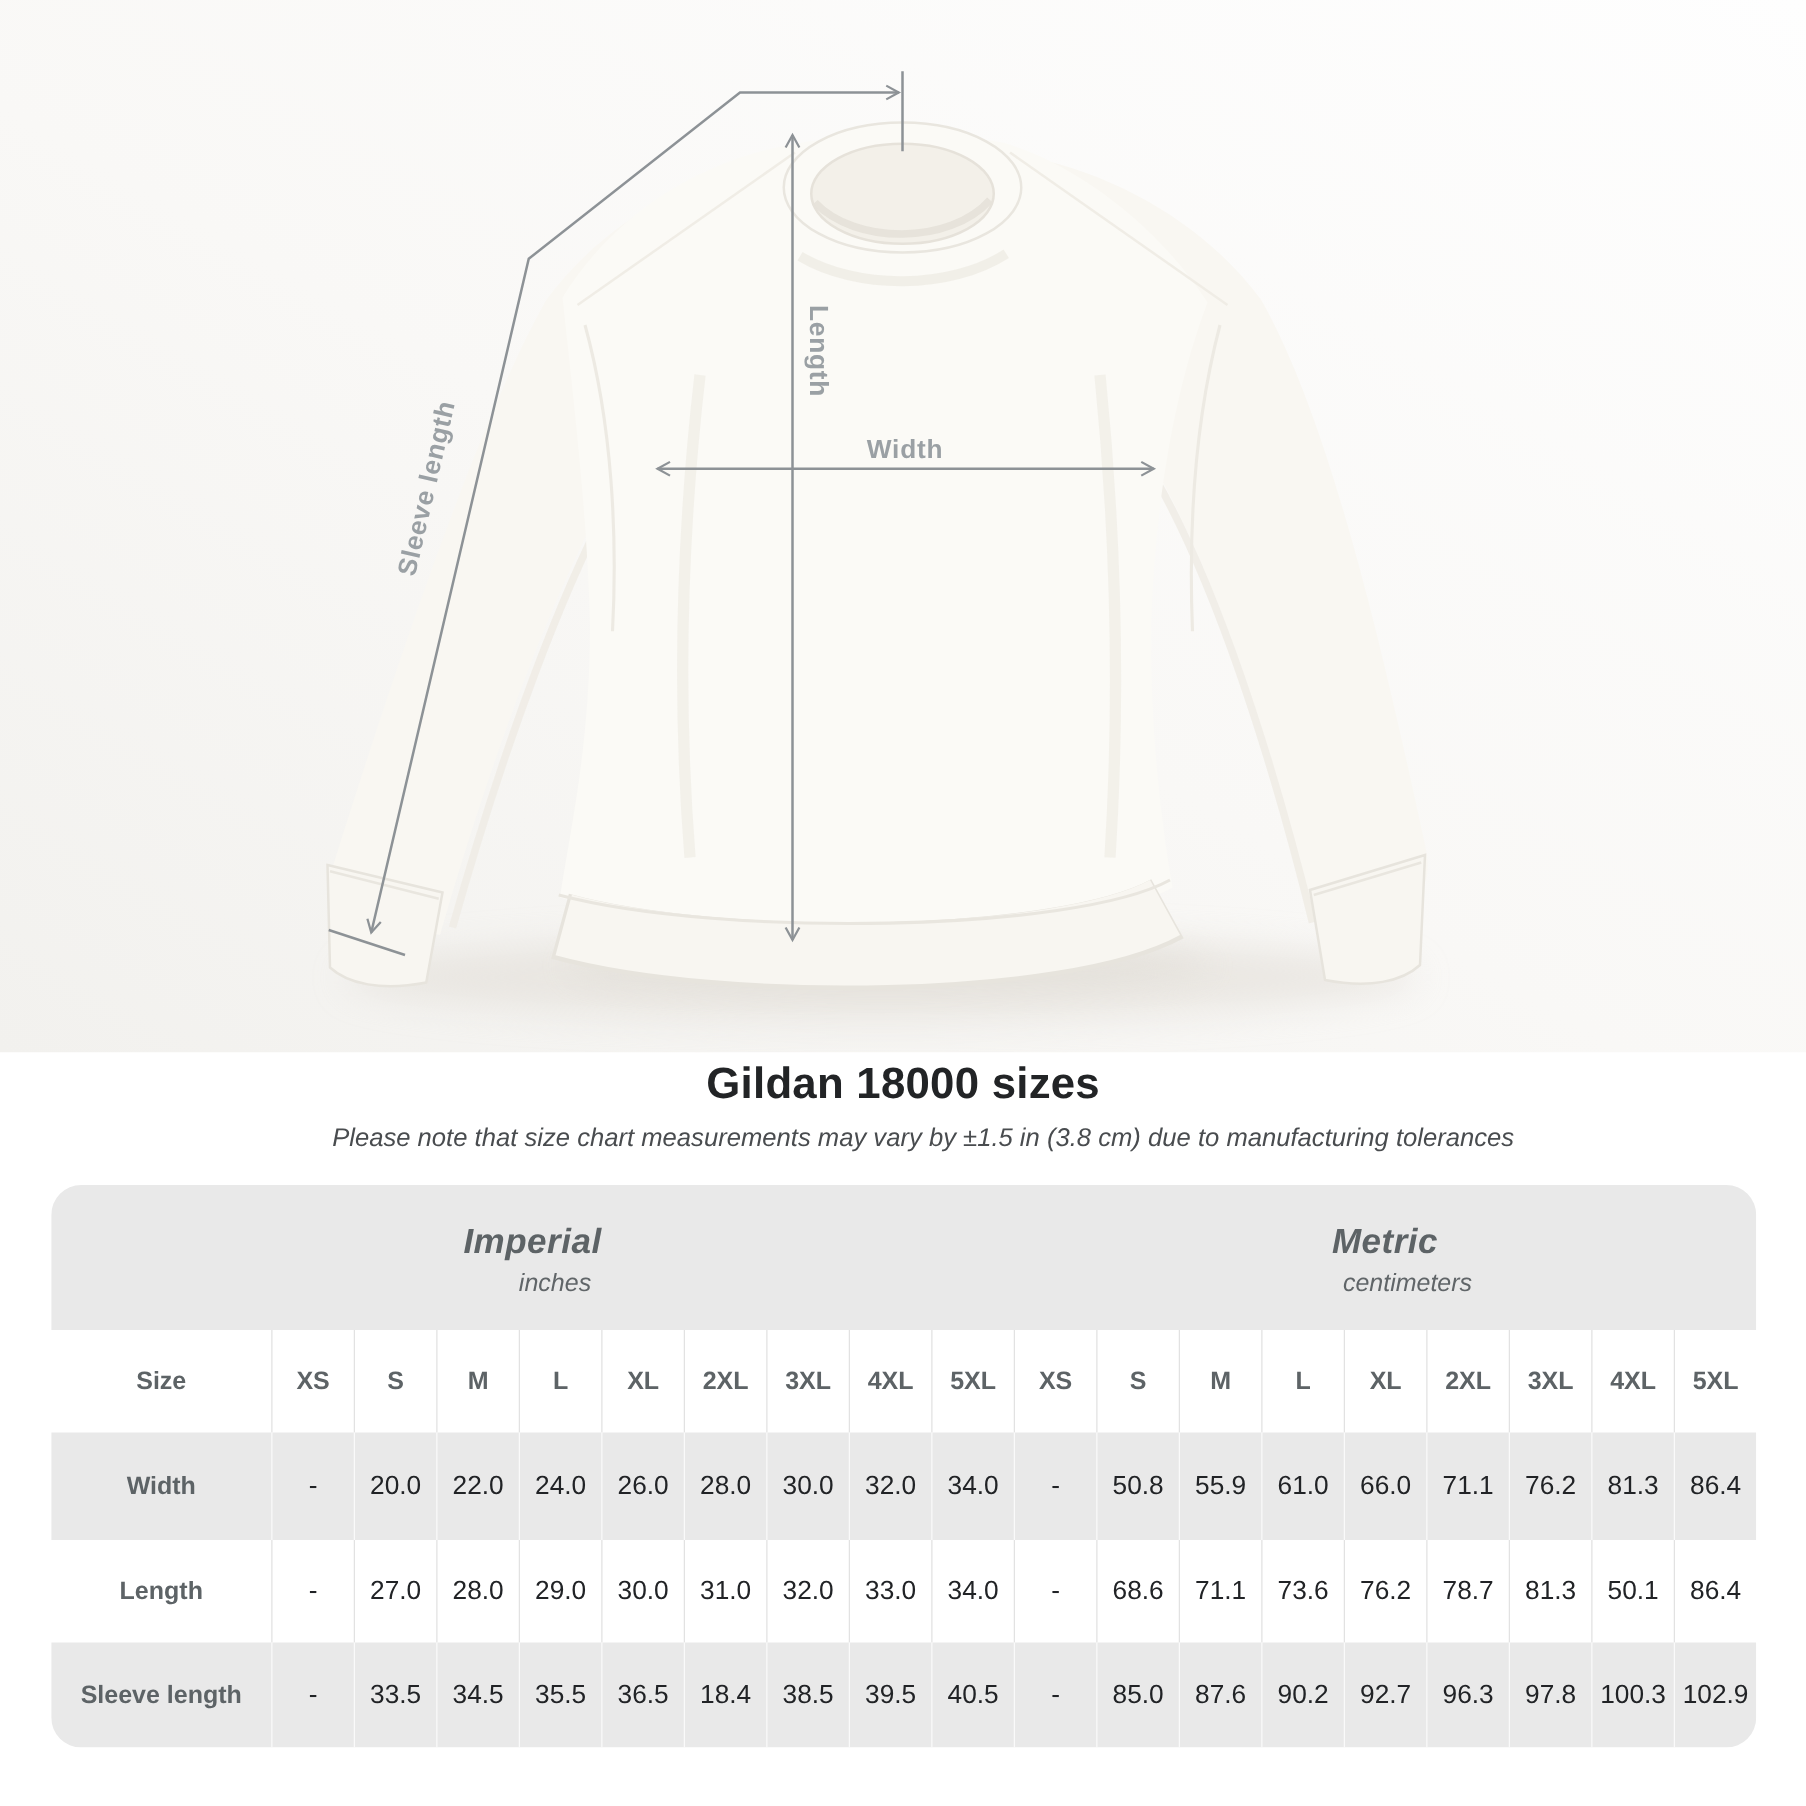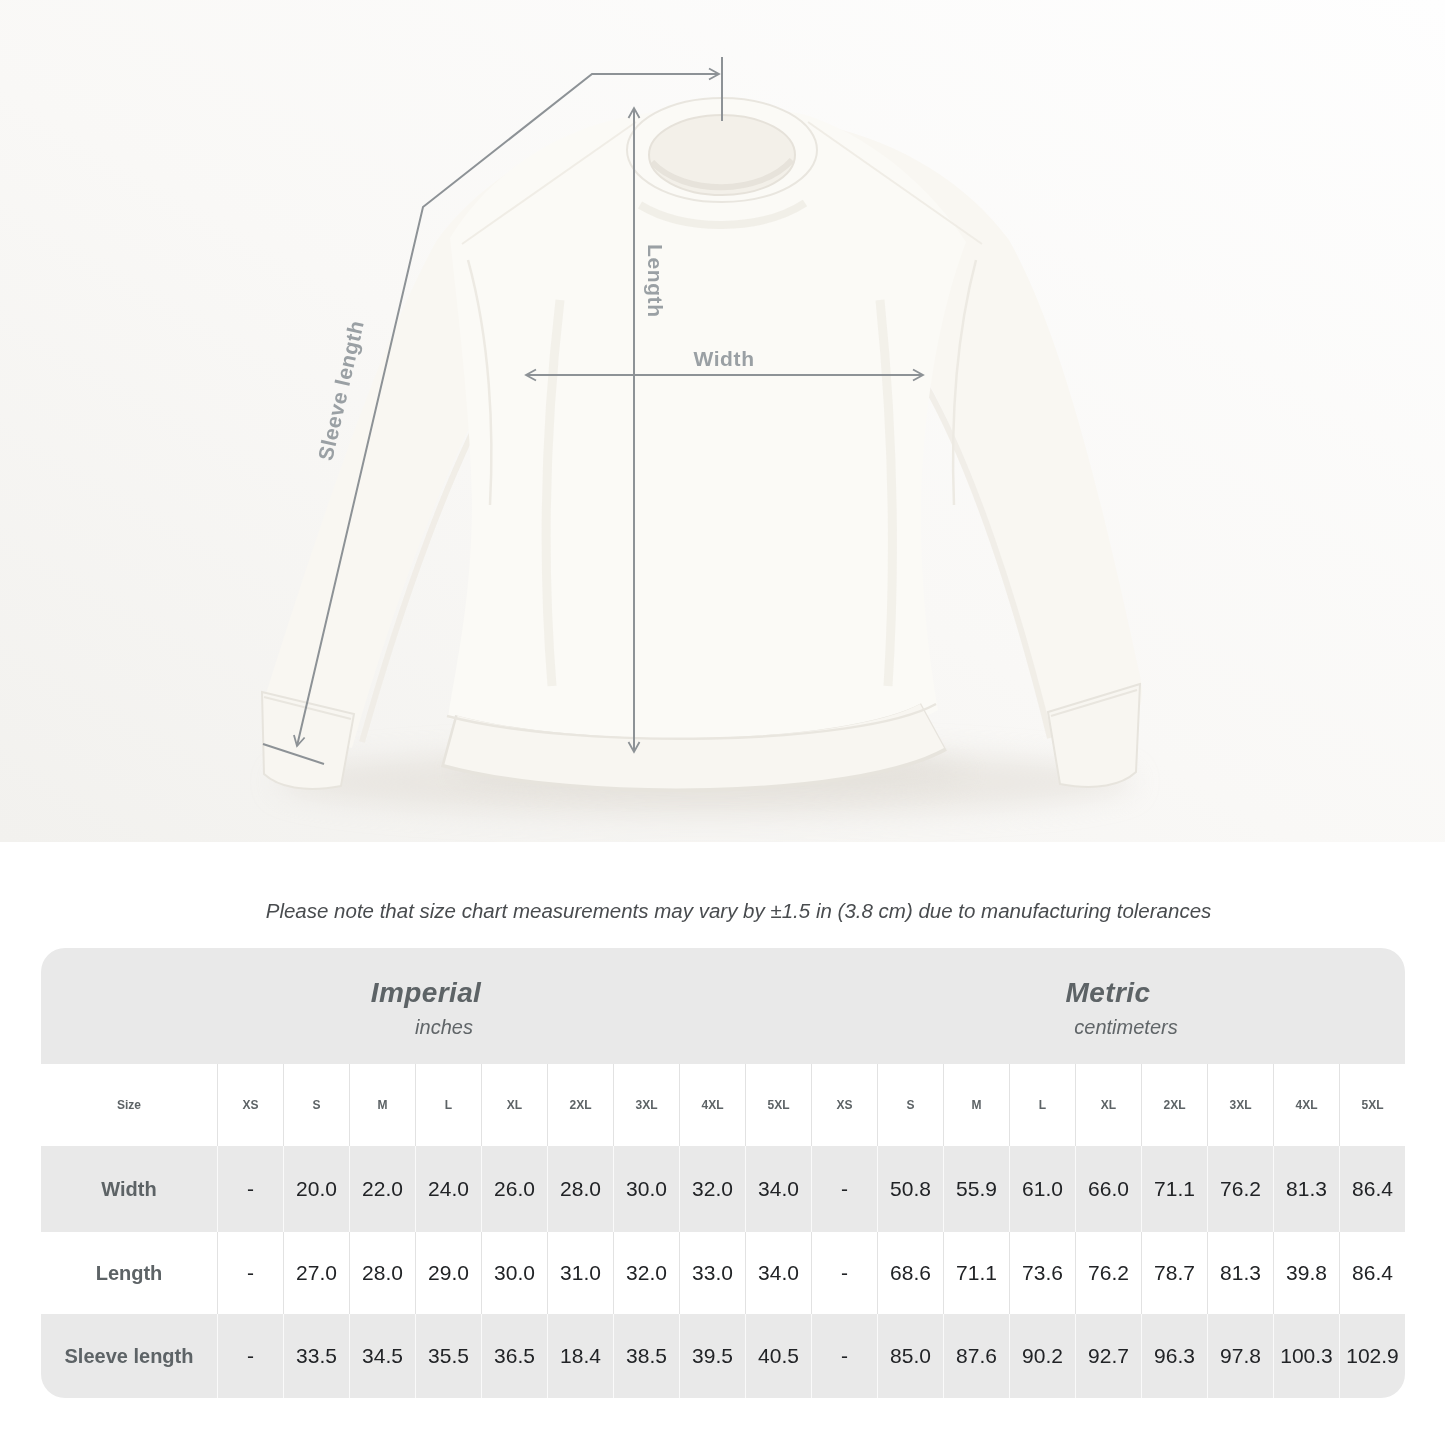--- a/index.html
+++ b/index.html
@@ -34,21 +34,21 @@
   .t-half.metric{grid-column:11/20;}
   .t-unit-title{font-size:28px;font-weight:bold;font-style:italic;color:#5d6366;letter-spacing:.4px;}
   .t-unit-sub{font-size:20px;font-style:italic;color:#606568;margin-top:7px;margin-left:36px;}
   .t-row{display:grid;grid-template-columns:176px repeat(18,1fr);}
   .t-cell{
     display:flex;align-items:center;justify-content:center;
     font-size:21px;color:#212326;border-left:1px solid transparent;
   }
   .t-cell:first-child{border-left:none;}
   .t-head{height:82px;background:#fff;}
-  .t-head .t-cell{font-weight:bold;font-size:12px;color:#5d6366;}
+  .t-head .t-cell{font-weight:bold;font-size:20px;color:#5d6366;}
   .t-white{background:#ffffff;}
   .t-gray{background:#e9e9e9;}
   .t-head .t-cell + .t-cell,
   .t-white .t-cell + .t-cell{border-left-color:#e2e2e2;}
   .t-gray .t-cell + .t-cell{border-left-color:#fafafa;}
   .r-width{height:86px;}
   .r-length{height:82px;}
   .r-sleeve{height:84px;}
   .t-label{font-weight:bold;font-size:20px;color:#5d6366;}
 </style>
@@ -122,20 +122,21 @@
         <path d="M 719,74 L 592,74 L 423,207 L 297,746" marker-start="url(#arr)" marker-end="url(#arr)"></path>
         <path d="M 722,57 L 722,121"></path>
         <path d="M 263,744 L 324,764"></path>
       </g>
       <text class="dim-label" x="724" y="366" text-anchor="middle">Width</text>
       <text class="dim-label" x="648" y="244" transform="rotate(90 648 244)">Length</text>
       <text class="dim-label" x="348" y="392" text-anchor="middle" transform="rotate(-77 348 392)" font-size="20">Sleeve length</text>
     </svg>
   </div>
 
+  <div class="page-title">Gildan 18000 sizes</div>
   <div class="tolerance-note">Please note that size chart measurements may vary by ±1.5 in (3.8 cm) due to manufacturing tolerances</div>
 
   <div class="size-table">
 
     <div class="t-band">
       <div class="t-half imperial">
         <div class="t-unit-title">Imperial</div>
         <div class="t-unit-sub">inches</div>
       </div>
       <div class="t-half metric">
@@ -199,21 +200,21 @@
       <div class="t-cell">32.0</div>
       <div class="t-cell">33.0</div>
       <div class="t-cell">34.0</div>
       <div class="t-cell">-</div>
       <div class="t-cell">68.6</div>
       <div class="t-cell">71.1</div>
       <div class="t-cell">73.6</div>
       <div class="t-cell">76.2</div>
       <div class="t-cell">78.7</div>
       <div class="t-cell">81.3</div>
-      <div class="t-cell">39.8</div>
+      <div class="t-cell">50.1</div>
       <div class="t-cell">86.4</div>
     </div>
 
     <div class="t-row t-gray r-sleeve">
       <div class="t-cell t-label">Sleeve length</div>
       <div class="t-cell">-</div>
       <div class="t-cell">33.5</div>
       <div class="t-cell">34.5</div>
       <div class="t-cell">35.5</div>
       <div class="t-cell">36.5</div>

